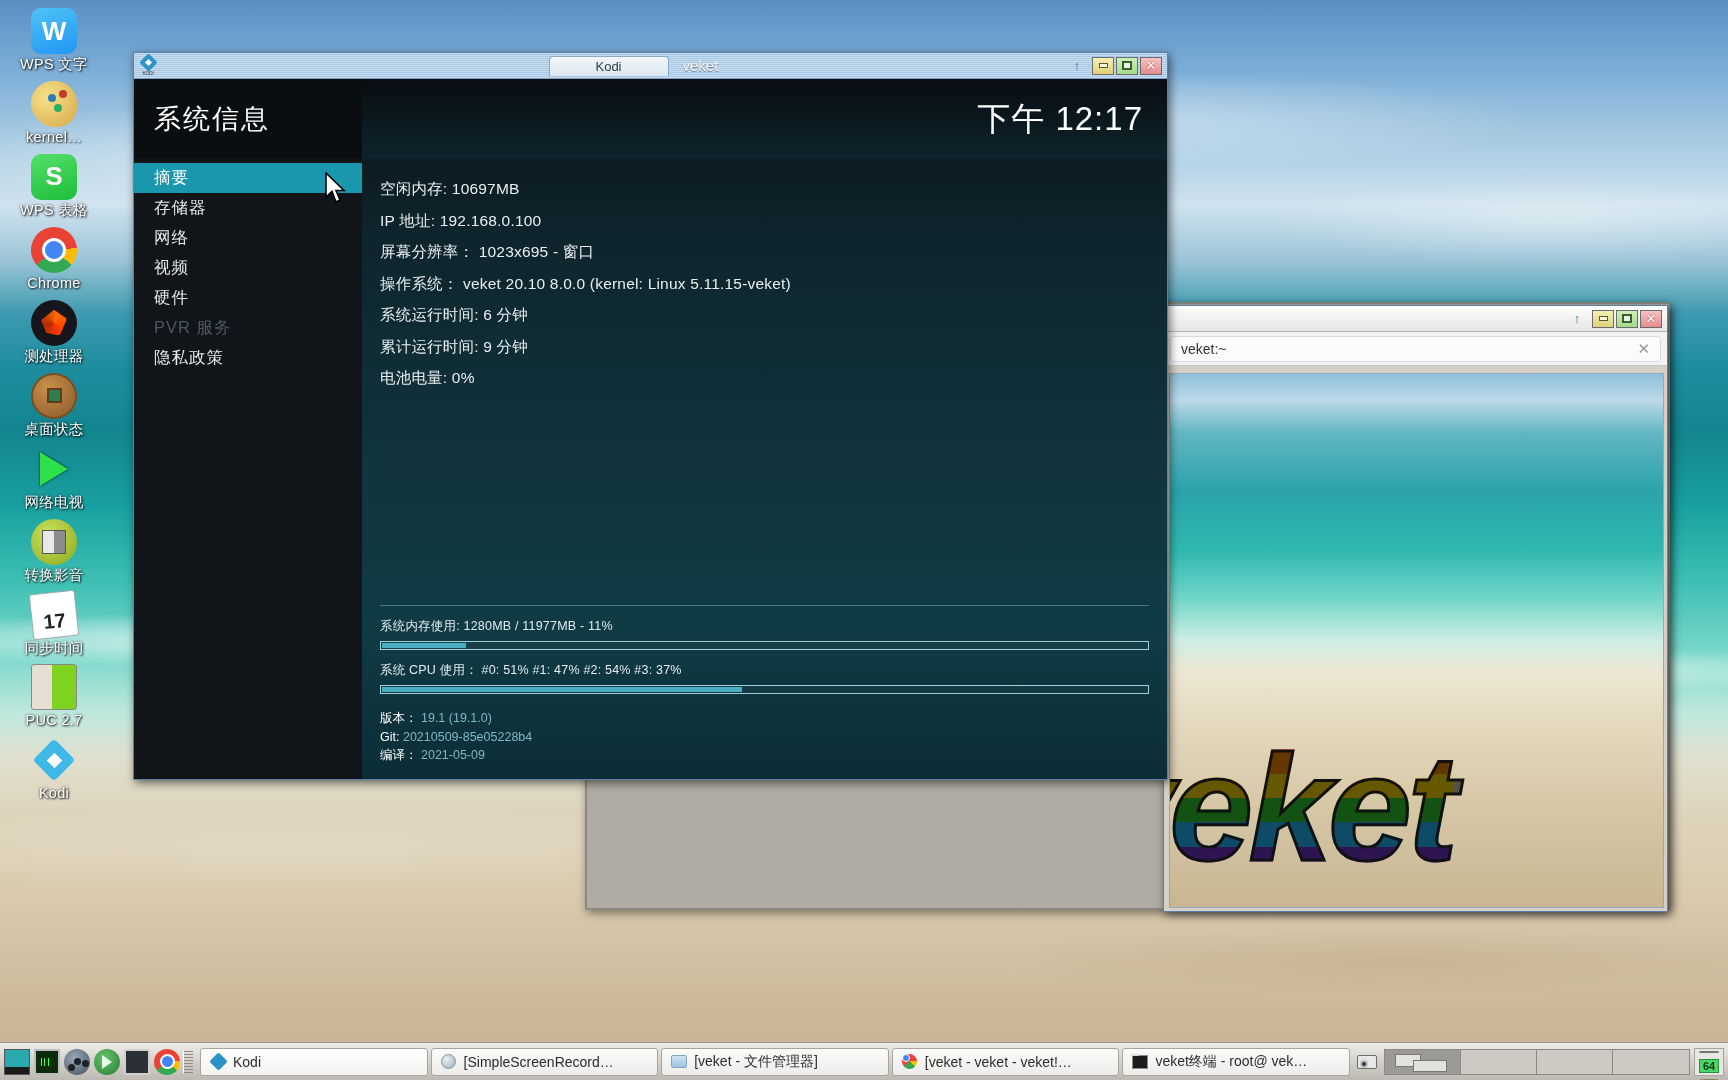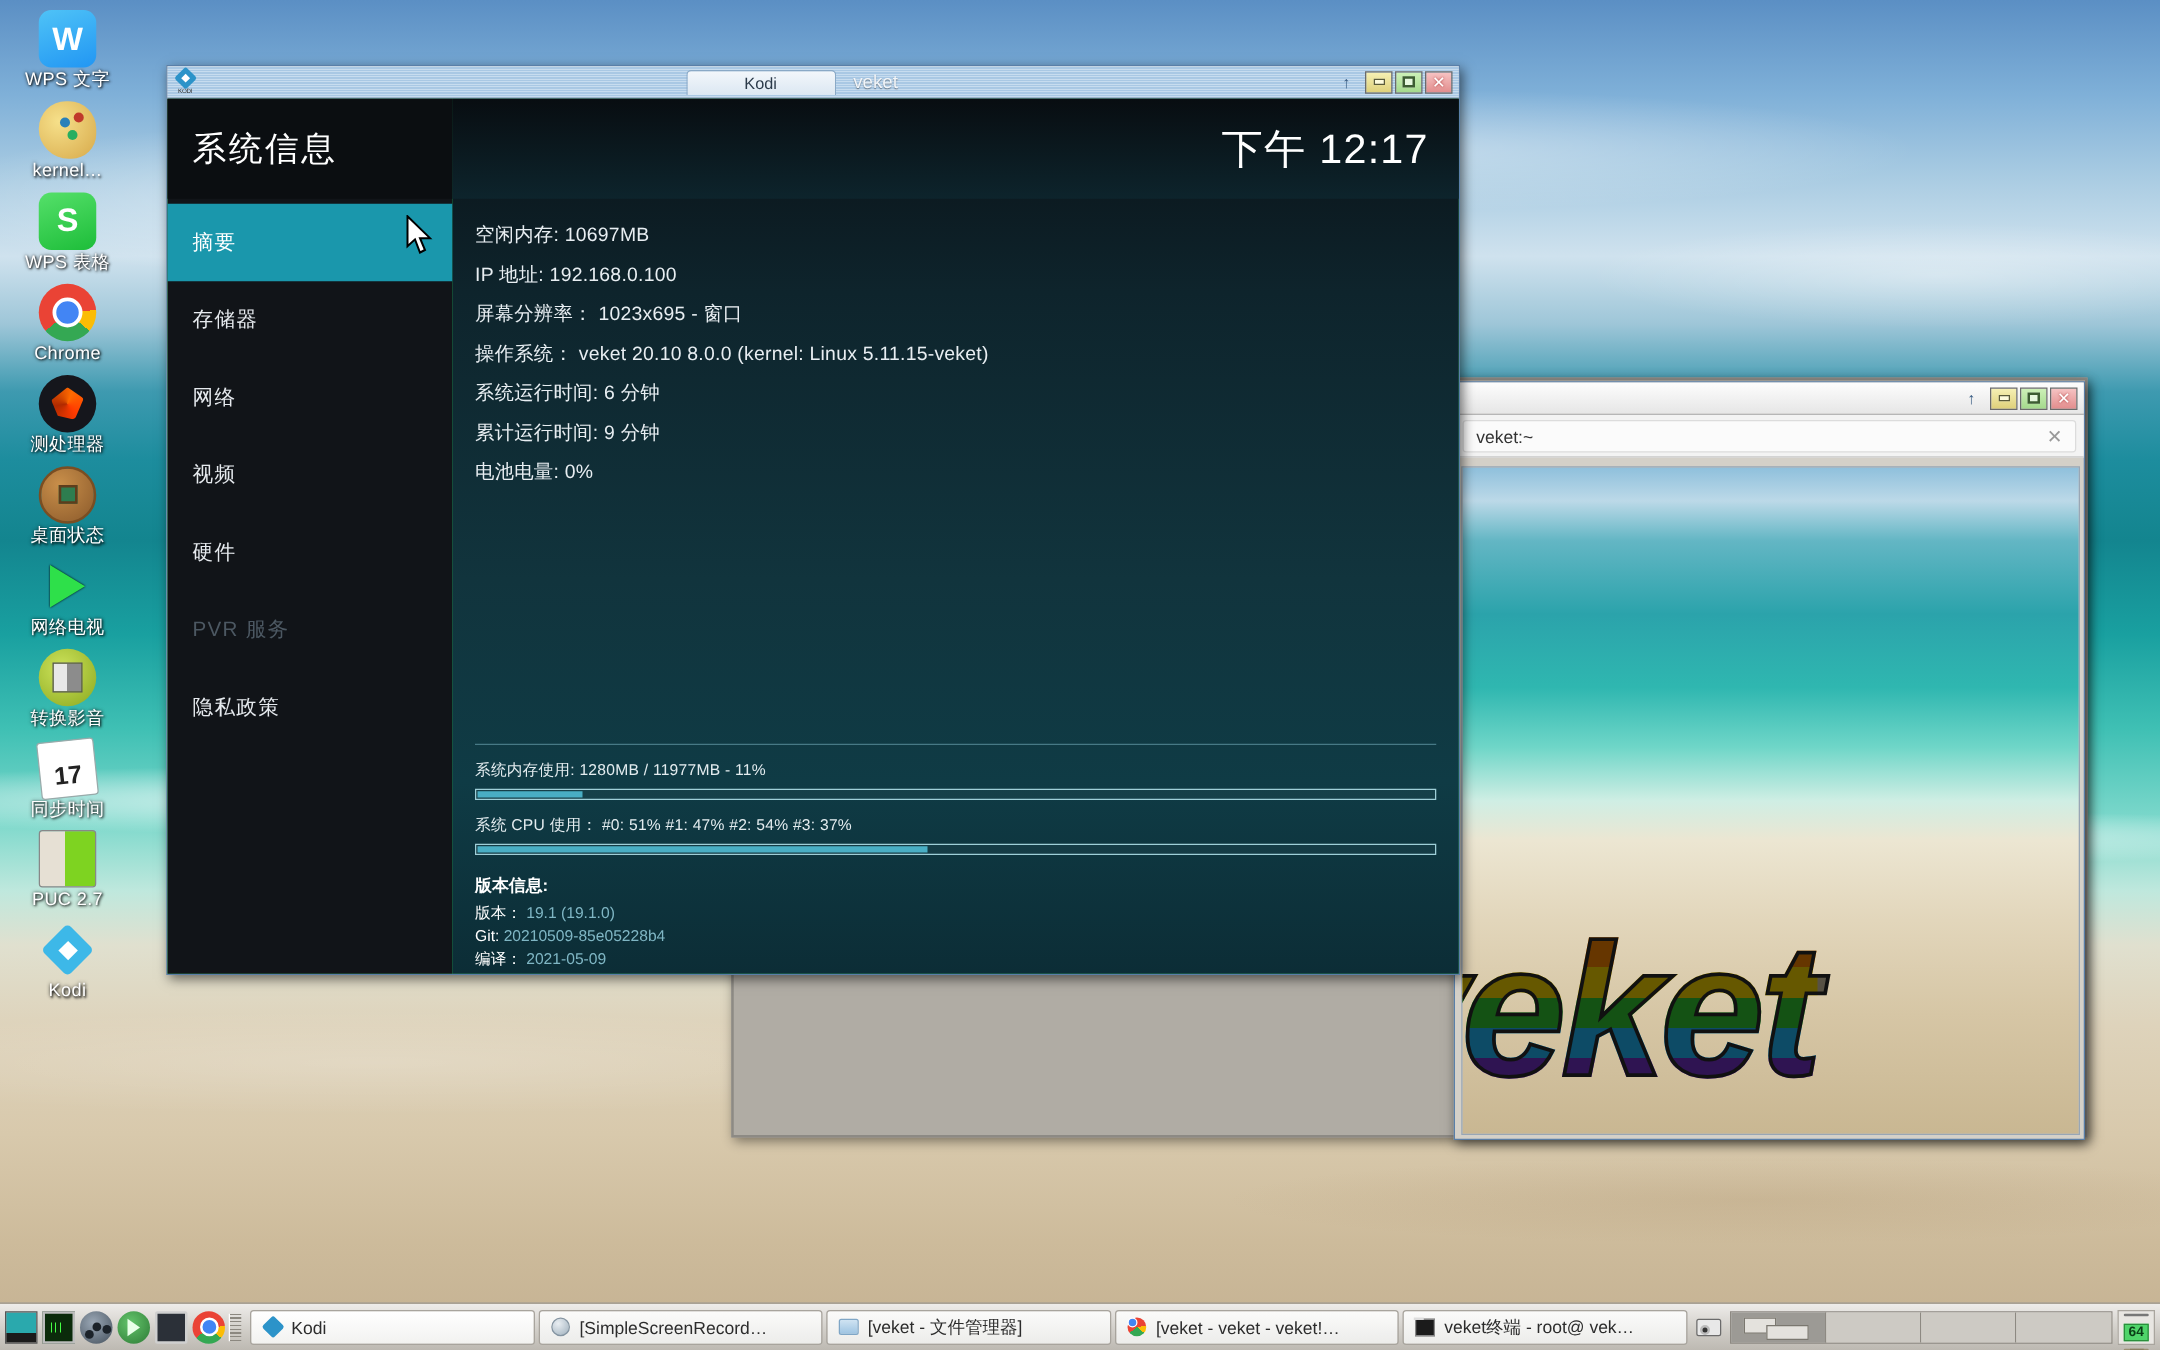--- a/index.html
+++ b/index.html
@@ -174,21 +174,21 @@
   #kodi-body { width: 100%; height: 700px; display: flex; background:#22c55e; position:relative; }
 
   #kodi-left { width: 228px; background: #111418; display:flex; flex-direction:column; }
   #kodi-heading {
     height: 80px; display:flex; align-items:center; padding-left: 20px;
     color:#fff; font-size: 27px; letter-spacing: 2px;
     background: #0b0e11;
   }
   #kodi-menu { padding-top: 4px; }
   .kodi-mi {
-    height: 62px; display:flex; align-items:center;
+    height: 30px; display:flex; align-items:center;
     padding-left: 20px; color:#e6eaee; font-size: 16.5px; letter-spacing:1px;
     cursor: pointer;
   }
   .kodi-mi.sel { background:#1a97ac; color:#ffffff; }
   .kodi-mi.dis { color:#4c5862; }
 
   #kodi-right {
     flex: 1; position: relative;
     background: linear-gradient(to bottom, #0a1116 0%, #0e242c 22%, #11343d 55%, #0f3b45 78%, #0c2d36 100%);
     display:flex; flex-direction:column;
@@ -196,21 +196,21 @@
   #kodi-clockbar {
     height: 80px; display:flex; align-items:center; justify-content:flex-end;
     padding-right: 24px;
     background: linear-gradient(to bottom, #080d11, #0d242c);
   }
   #kodi-clock { color:#fff; font-size: 33px; letter-spacing: 1px; }
 
   #kodi-info { flex:1; padding: 22px 0 0 18px; }
   .info-line { color:#e8eef2; font-size: 15.5px; line-height: 1.0; margin-bottom: 16px; letter-spacing:.2px; }
 
-  #kodi-stats { padding: 0 18px 0 18px; }
+  #kodi-stats { padding: 0 18px 12px 18px; }
   #stats-sep { height:1px; background: rgba(140,200,215,.45); margin-bottom: 12px; }
   .stat-label { color:#e3ecef; font-size: 12.5px; margin-bottom: 6px; letter-spacing:.2px; }
   .bar {
     height: 9px; border: 1px solid #9fcfd8; background: rgba(255,255,255,.03);
     margin-bottom: 12px; padding: 1px;
   }
   .bar > i { display:block; height: 100%; background: #49aec4; }
   #verblock { padding: 4px 0 0 0; }
   #ver-title { color:#fff; font-size: 13.5px; font-weight: bold; margin-bottom: 4px; }
   .ver-line { font-size: 12.5px; margin-bottom: 3px; color:#cfe0e6; }
@@ -482,21 +482,20 @@
           <div class="bar">
               <i id="mem-fill" style="width: 11%;"></i>
             </div>
 
           <div class="stat-label">系统 CPU 使用： #0: 51% #1: 47% #2: 54% #3: 37%</div>
           <div class="bar">
               <i id="cpu-fill" style="width: 47%;"></i>
             </div>
 
           <div id="verblock">
-            <div id="ver-title">版本信息:</div>
             <div id="ver-rows">
                 <div class="ver-line"><span class="k">版本：</span> <span class="v">19.1 (19.1.0)</span></div>
                 <div class="ver-line"><span class="k">Git:</span> <span class="v">20210509-85e05228b4</span></div>
                 <div class="ver-line"><span class="k">编译：</span> <span class="v">2021-05-09</span></div>
               </div>
           </div>
         </div>
       </div>
 
       <svg id="cursor" style="position:absolute;left:190px;top:93px;width:26px;height:34px;" viewBox="0 0 26 34">

